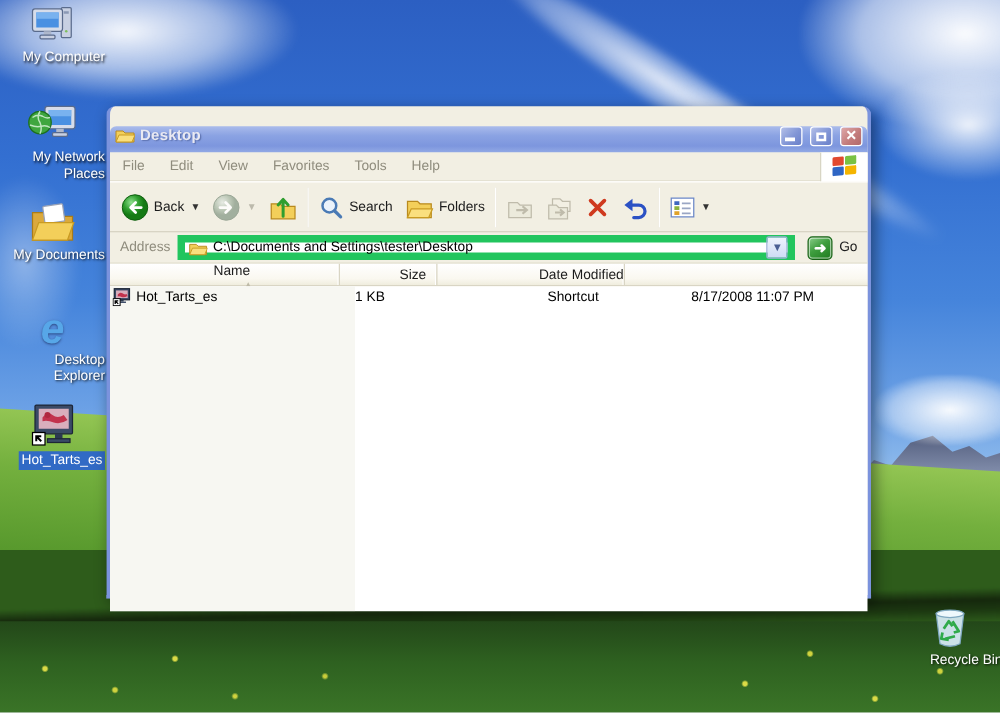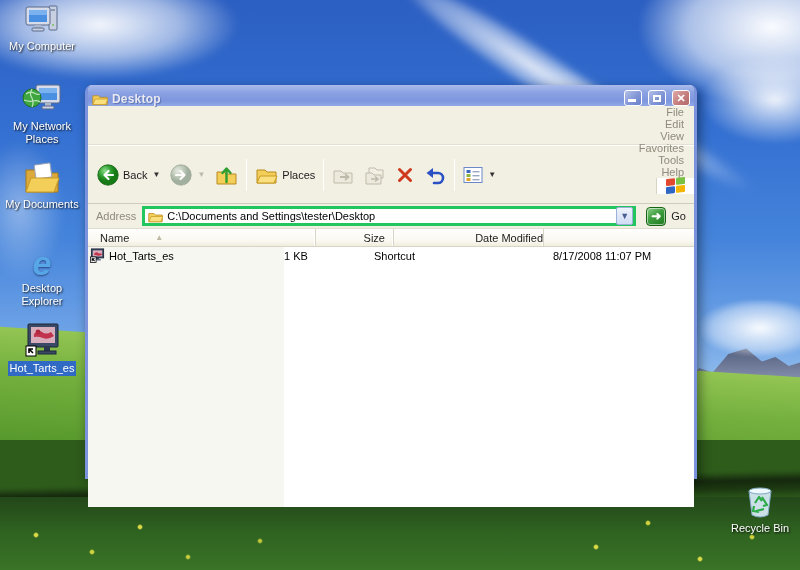--- a/index.html
+++ b/index.html
@@ -44,99 +44,99 @@
       radial-gradient(circle at 140px 30px,#dada46 0 1.5px,transparent 3px),
       radial-gradient(circle at 188px 60px,#cfd23e 0 1.2px,transparent 3px),
       radial-gradient(circle at 260px 44px,#c8cc3a 0 1.2px,transparent 3px),
       radial-gradient(circle at 596px 50px,#dada46 0 1.5px,transparent 3px),
       radial-gradient(circle at 648px 26px,#cfd23e 0 1.5px,transparent 3px),
       radial-gradient(circle at 700px 62px,#dada46 0 1.5px,transparent 3px),
       radial-gradient(circle at 752px 40px,#cfd23e 0 1.5px,transparent 3px),
       linear-gradient(180deg,#234719,#2e6120 45%,#3a7427); }
 
   
-  .dicon { position:absolute; width:84px; text-align:center; cursor:default; }
+  .dicon { position:absolute; width:84px; text-align:right; cursor:default; }
   .dicon .glyph { height:36px; display:flex; align-items:flex-end; justify-content:center; }
   .dicon .dlabel { margin-top:2px; font-size:11px; line-height:13px; color:#fff;
     text-shadow:1px 1px 2px rgba(0,0,0,.9); }
   .dicon .dlabel.sel { display:inline-block; background:#316ac5; color:#fff; text-shadow:none;
     padding:1px 2px; }
   .ie-e { font-size:34px; font-weight:bold; font-style:italic; color:#57a7e8; line-height:34px;
     text-shadow:0 1px 2px rgba(0,0,40,.5); }
 
   
   .win { position:absolute; left:85px; top:85px; width:612px; height:394px;
     border:3px solid #7b93dd; border-top:none; border-radius:7px 7px 0 0;
     box-shadow:3px 4px 12px rgba(0,0,0,.45); background:#f2efe3; }
-  .titlebar { height:21px; display:flex; align-items:flex-end; gap:4px; padding:0 4px;
+  .titlebar { height:21px; display:flex; align-items:flex-start; gap:4px; padding:0 4px;
     border-radius:5px 5px 0 0;
-    background:linear-gradient(180deg,#aabbeb 0%,#8ba3e3 35%,#7d96de 75%,#92a9e5 100%); }
+    background:linear-gradient(180deg,#aabbeb 0%,#8ba3e3 35%,#7d96de 75%,#92a9e5 100%);margin-top:16px; }
   .titlebar .ttext { flex:1; font-size:12px; font-weight:bold; color:#e9e9f2;
     text-shadow:1px 1px 1px #5d72b0; letter-spacing:.2px; }
   .winbtn { width:18px; height:16px; border:1px solid #fff; border-radius:3px; margin-left:2px;
     display:flex; align-items:center; justify-content:center; position:relative; }
   .winbtn.blue { background:linear-gradient(135deg,#b4c0e8 0%,#8296d6 55%,#6a80c9 100%); }
   .winbtn.red  { background:linear-gradient(135deg,#dfa9a9 0%,#c27a7a 60%,#b26a6a 100%); }
   .minbar { position:absolute; left:3px; bottom:3px; width:8px; height:3px; background:#fff; }
   .maxbox { width:8px; height:7px; border:2px solid #fff; border-top-width:2px; }
   .closex { color:#fff; font-size:11px; font-weight:bold; line-height:11px; }
 
-  .menubar { height:39px; background:#f2efe3; display:flex; align-items:flex-end;
-    border-bottom:1px solid #e4e1d2;flex-direction:column; }
+  .menubar { height:23px; background:#f2efe3; display:flex; align-items:center;
+    border-bottom:1px solid #e4e1d2; }
   .menuitem { padding:0 10px; font-size:11px; color:#8f8c7d; }
   .flagbox { margin-left:auto; width:38px; height:23px; background:#fff;
     border-left:1px solid #d8d5c4; display:flex; align-items:center; justify-content:center; }
   .flag { width:19px; height:16px; display:grid; grid-template-columns:9px 9px; grid-template-rows:7px 7px;
     gap:1px; transform:skewY(-6deg); }
   .flag i { border-radius:1px; }
   .flag .fr { background:#e1492f; } .flag .fg { background:#79c143; }
   .flag .fb { background:#2f66c4; } .flag .fy { background:#f4b400; }
 
-  .toolbar { height:59px; background:#f2efe3; display:flex; align-items:center; padding:0 4px;
+  .toolbar { height:41px; background:#f2efe3; display:flex; align-items:center; padding:0 4px;
     border-top:1px solid #fff; border-bottom:1px solid #cfccbb; }
   .tbtn { display:flex; align-items:center; gap:4px; padding:0 5px; height:34px;
     font-size:11px; color:#1c1c1c; border-radius:3px; }
   .caret { font-size:8px; color:#333; margin-left:1px; }
   .caret.dim { color:#a9a698; }
   .tsep { width:1px; height:32px; background:#d9d5c4; border-right:1px solid #fff; margin:0 3px; }
   .dim { opacity:.85; }
 
   .addressbar { height:25px; background:#f2efe3; display:flex; align-items:center;
     padding:0 4px 0 8px; gap:6px; border-bottom:1px solid #e0ddcc; }
   .addrlabel { font-size:11px; color:#8f8c7d; }
-  .combo { flex:1; height:20px; background:#fff; border:3px solid #22c55e;
+  .combo { flex:1; height:20px; background:#fff; border:6px solid #22c55e;
     display:flex; align-items:center; padding-left:3px; gap:4px; font-size:11px; color:#000; }
   .combotext { flex:1; white-space:nowrap; overflow:hidden; }
   .dropbtn { width:17px; height:18px; border:1px solid #9cb0d8; border-radius:2px;
     background:linear-gradient(180deg,#eef3fd,#cfdcf5); display:flex; align-items:center;
     justify-content:center; font-size:9px; color:#4a5f93; }
   .gowrap { display:flex; align-items:center; gap:5px; padding:0 4px; }
   .gobtn { width:20px; height:19px; border-radius:4px; border:1px solid #156315;
     background:linear-gradient(145deg,#8ccf8c 0%,#3f9e3f 45%,#1d7a1d 100%);
     box-shadow:inset 0 0 0 1px rgba(255,255,255,.55);
     display:flex; align-items:center; justify-content:center; color:#fff; font-weight:bold; font-size:12px; }
   .golabel { font-size:11px; color:#1c1c1c; }
 
   .headers { height:18px; display:flex; font-size:11px; color:#1c1c1c;
     background:linear-gradient(180deg,#ffffff 0%,#faf8f0 70%,#f0edde 100%);
     border-bottom:1px solid #d9d5c4; }
   .hcell { display:flex; align-items:center; border-right:1px solid #d9d5c4;
     box-shadow:inset -1px 0 0 #fff; }
-  .h-name { width:228px; padding-left:12px; }
+  .h-name { width:184px; padding-left:12px;flex-direction:column; }
   .h-size { width:78px; justify-content:flex-end; padding-right:8px; }
   .h-type { width:181px; padding-left:12px; }
   .h-date { width:150px; padding-left:10px;justify-content:flex-end; }
   .sortarrow { margin-left:26px; font-size:8px; color:#bdb9a6; }
 
   .list { position:relative; height:260px; background:#fff; overflow:hidden; }
   .sortedcol { position:absolute; left:0; top:0; bottom:0; width:196px; background:#f7f7f2; }
   .frow { position:relative; display:flex; align-items:center; height:17px; font-size:11px; color:#000; }
   .c-name { width:196px; display:flex; align-items:center; gap:4px; padding-left:2px; }
   .c-size { width:78px; text-align:left; padding-right:8px; }
-  .c-type { width:181px; padding-left:12px; }
+  .c-type { width:181px; padding-left:12px;text-align:center; }
   .c-date { width:150px; padding-left:10px; }
 </style>
 </head>
 <body>
 
 <div class="desktop">
 
   <div class="cloud cloud1"></div>
   <div class="cloud cloud2"></div>
   <div class="cloud cloud2b"></div>
@@ -293,25 +293,32 @@
         <span class="caret dim">▼</span>
       </div>
       <div class="tbtn">
         <svg width="23" height="22" viewBox="0 0 23 22">
           <path d="M2 8 h7 l2 2 h10 v10 H2 z" fill="#f3cf5a" stroke="#b98a1e"></path>
           <path d="M11.5 18 V5 M7.5 9 l4 -4.5 4 4.5" stroke="#2f9e2f" stroke-width="2.4" fill="none" stroke-linecap="round" stroke-linejoin="round"></path>
         </svg>
       </div>
       <div class="tsep"></div>
       <div class="tbtn">
+        <svg width="20" height="20" viewBox="0 0 20 20">
+          <circle cx="8.5" cy="8.5" r="5.5" fill="#eaf2fb" stroke="#4a7ab5" stroke-width="2"></circle>
+          <path d="M12.8 12.8 L17.5 17.5" stroke="#4a7ab5" stroke-width="2.6" stroke-linecap="round"></path>
+        </svg>
+        <span>Search</span>
+      </div>
+      <div class="tbtn">
         <svg width="23" height="22" viewBox="0 0 23 22">
           <path d="M2 6 h8 l2 2 h9 v11 H2 z" fill="#f3cf5a" stroke="#b98a1e"></path>
           <path d="M2 19 l3 -7 h17 l-3 7 z" fill="#fadf7e" stroke="#c99b22"></path>
         </svg>
-        <span>Places</span>
+        <span>Folders</span>
       </div>
       <div class="tsep"></div>
       <div class="tbtn dim">
         <svg width="22" height="22" viewBox="0 0 22 22">
           <path d="M2 7 h7 l2 2 h9 v10 H2 z" fill="#eceadb" stroke="#b7b3a2"></path>
           <path d="M8 13 h8 M13 10 l3.5 3 -3.5 3" stroke="#b7b3a2" stroke-width="1.8" fill="none"></path>
         </svg>
       </div>
       <div class="tbtn dim">
         <svg width="22" height="22" viewBox="0 0 22 22">

